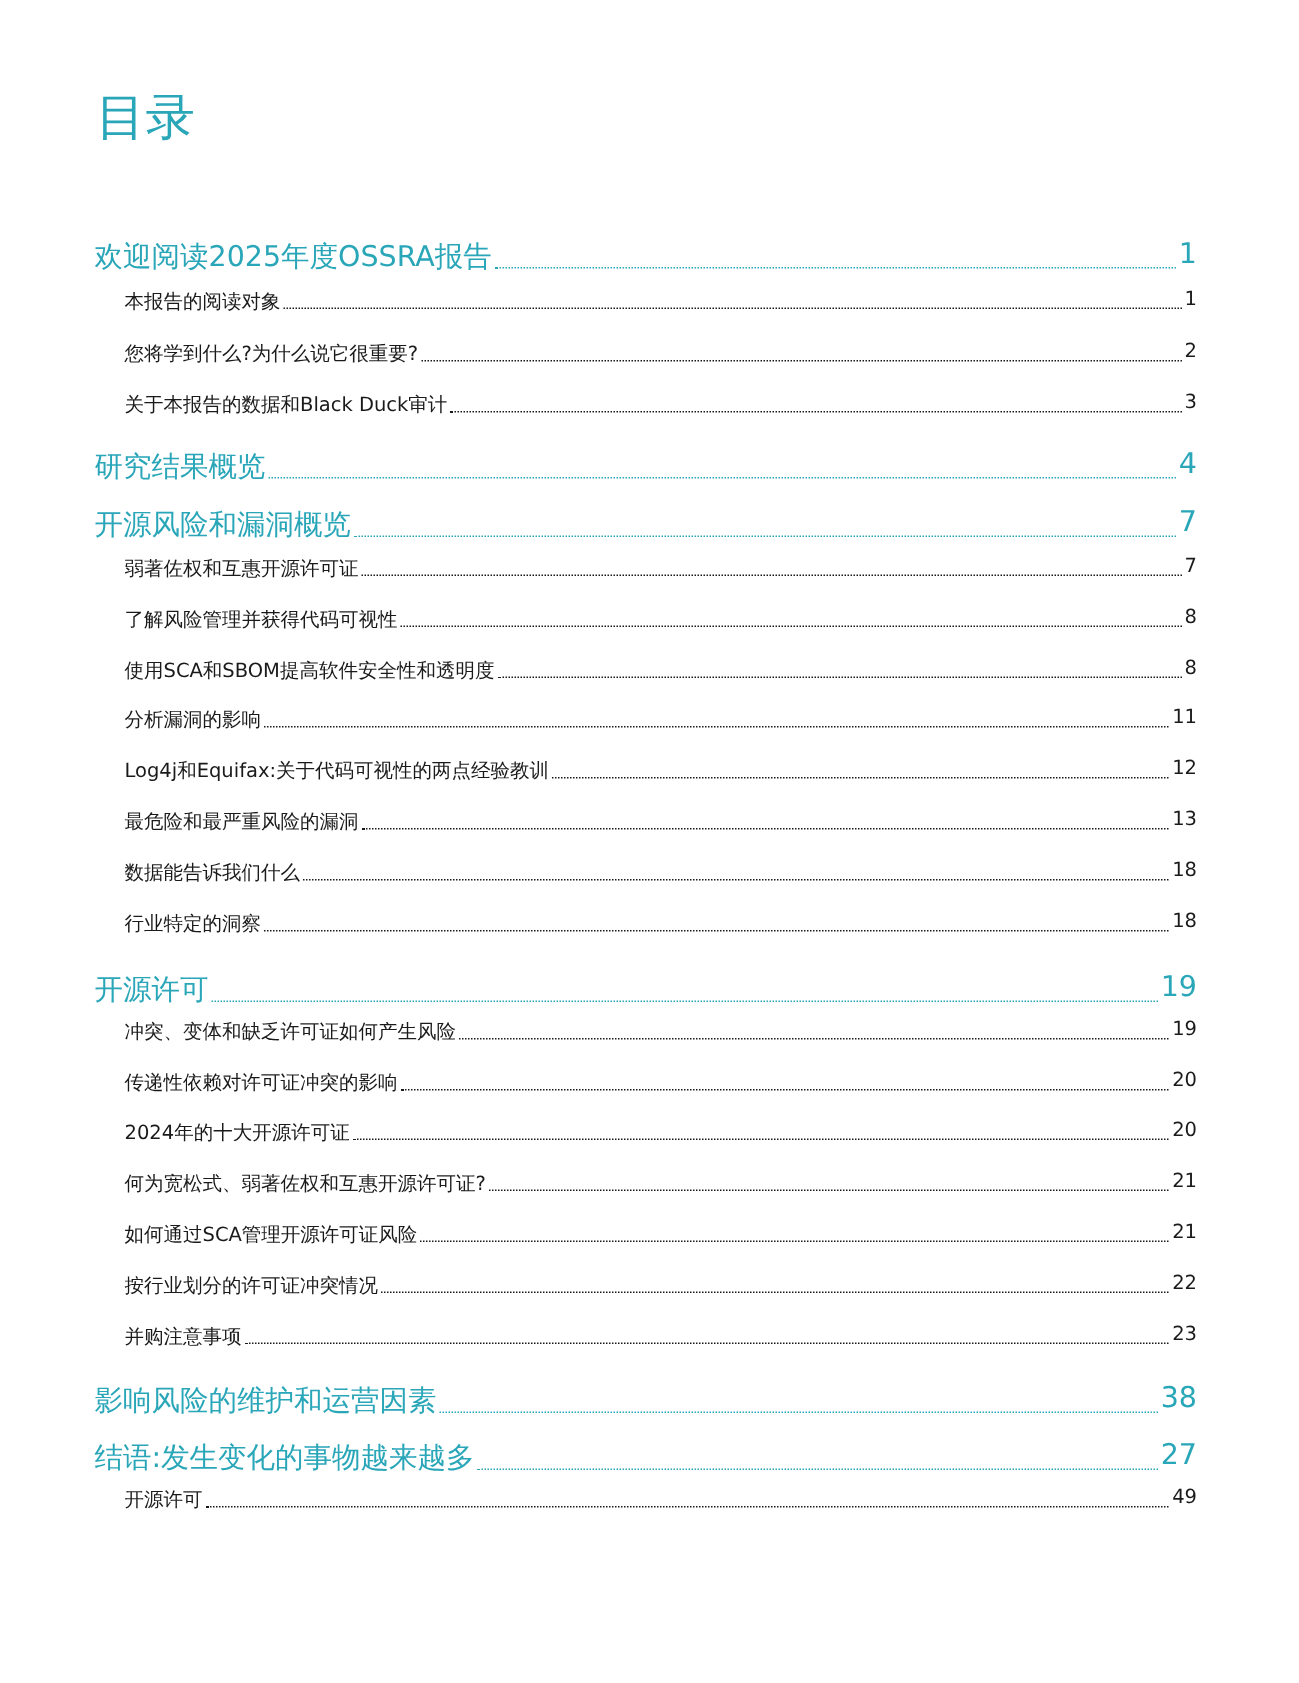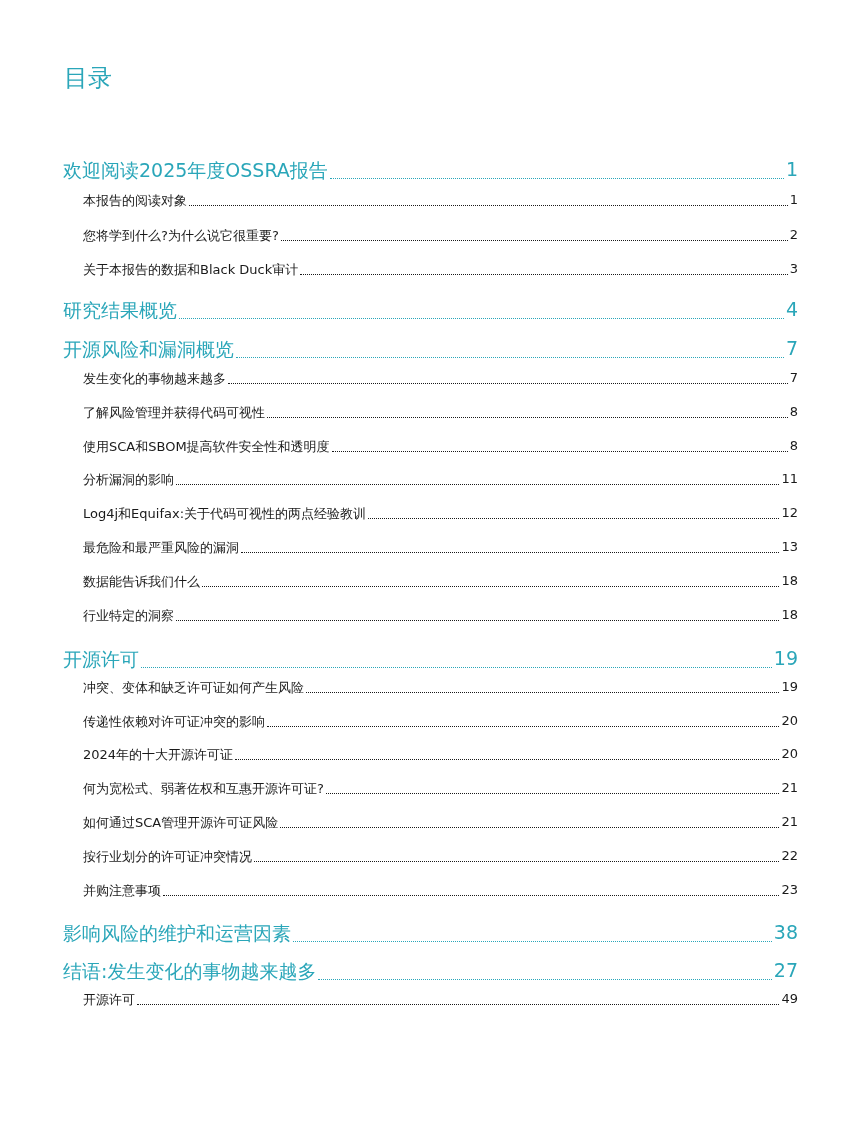--- a/index.html
+++ b/index.html
@@ -3,21 +3,21 @@
   <meta charset="utf-8">
   <style>
     html, body { margin: 0; padding: 0; background: #ffffff; }
     body {
       width: 866px; height: 1122px; position: relative; overflow: hidden;
       font-family: "DejaVu Sans", "Liberation Sans", sans-serif;
       color: #1a1a1a;
     }
     .page-title {
       position: absolute; left: 64px; top: 56px;
-      font-size: 24px; line-height: 44px; color: #2aa6b9; font-weight: normal;
+      font-size: 33px; line-height: 44px; color: #2aa6b9; font-weight: normal;
       margin: 0;
     }
     .toc { position: absolute; left: 63px; top: 0; width: 735px; }
     .toc-entry {
       position: absolute; left: 0; width: 735px;
       display: flex; align-items: flex-start; white-space: nowrap; margin-top: 33px;
     }
     .toc-entry.lvl1 { font-size: 19px; color: #2aa6b9; }
     .toc-entry.lvl2 { font-size: 13px; color: #1a1a1a; padding-left: 20px; width: 715px; }
     .toc-entry .label { flex: 0 0 auto; }
@@ -59,21 +59,21 @@
       <span class="label">研究结果概览</span>
       <span class="leader"></span>
       <span class="page">4</span>
     </div>
     <div class="toc-entry lvl1" style="top: 304px;">
       <span class="label">开源风险和漏洞概览</span>
       <span class="leader"></span>
       <span class="page">7</span>
     </div>
     <div class="toc-entry lvl2" style="top: 337px;">
-      <span class="label">发生变化的事物越来越多</span>
+      <span class="label">弱著佐权和互惠开源许可证</span>
       <span class="leader"></span>
       <span class="page">7</span>
     </div>
     <div class="toc-entry lvl2" style="top: 371px;">
       <span class="label">了解风险管理并获得代码可视性</span>
       <span class="leader"></span>
       <span class="page">8</span>
     </div>
     <div class="toc-entry lvl2" style="top: 405px;">
       <span class="label">使用SCA和SBOM提高软件安全性和透明度</span>

